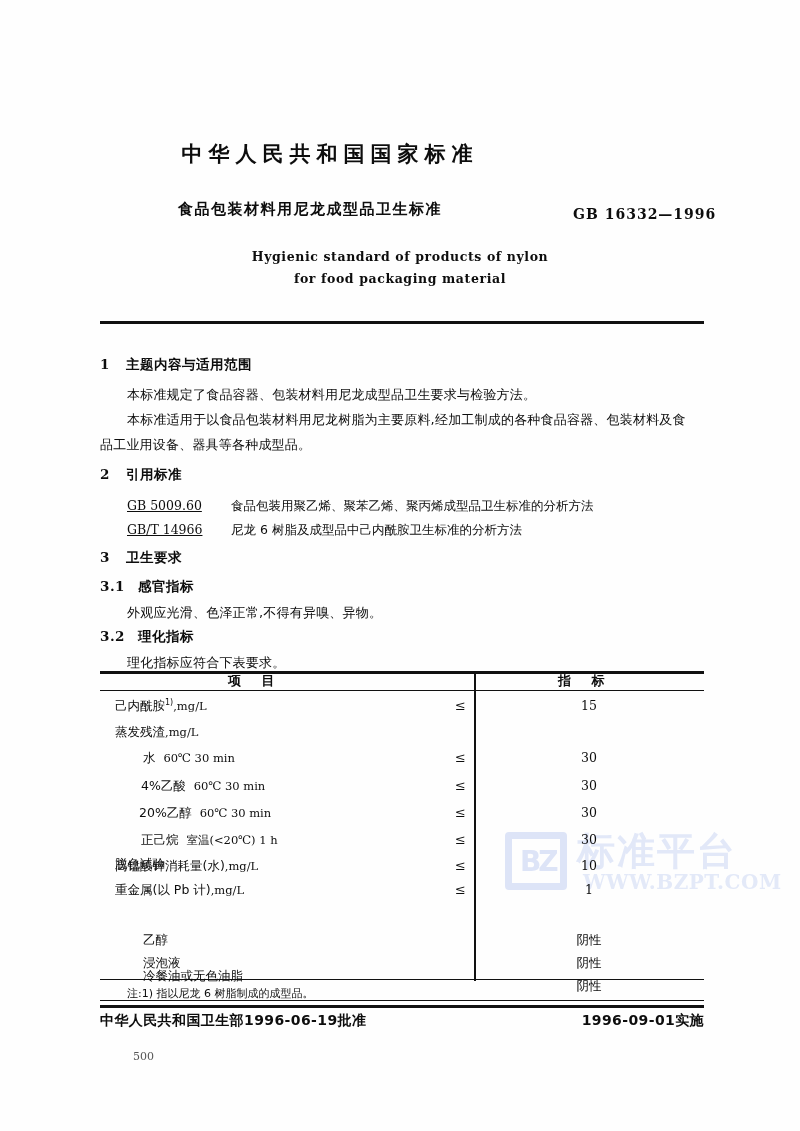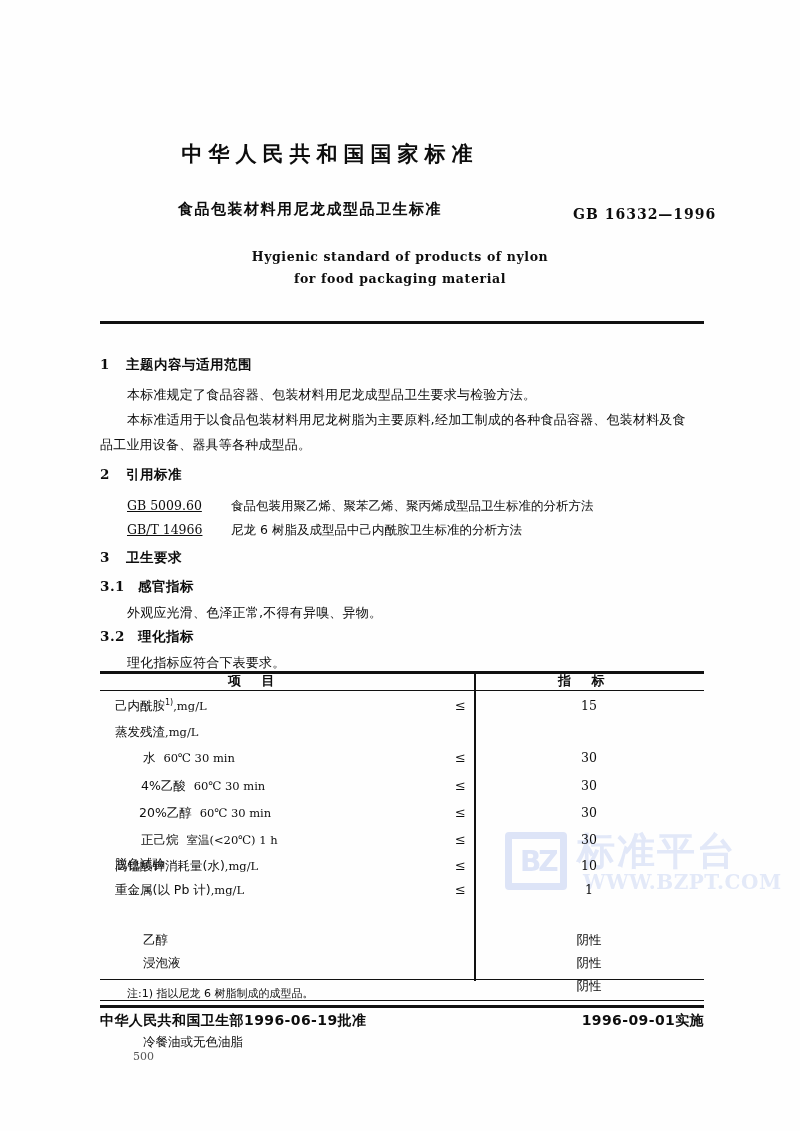--- a/index.html
+++ b/index.html
@@ -344,21 +344,21 @@
   <div class="row-val" style="top:882px;">1</div>
 
   <div class="row-item" style="top:856px; left:115px;"><span>脱色试验</span></div>
 
   <div class="row-item" style="top:932px; left:143px;"><span>乙醇</span></div>
   <div class="row-val cn" style="top:932px;">阴性</div>
 
   <div class="row-item" style="top:955px; left:143px;"><span>浸泡液</span></div>
   <div class="row-val cn" style="top:955px;">阴性</div>
 
-  <div class="row-item" style="top:1034px; left:143px;"><span>冷餐油或无色油脂</span></div>
+  <div class="row-item" style="top:968px; left:143px;"><span>冷餐油或无色油脂</span></div>
   <div class="row-val cn" style="top:978px;">阴性</div>
 
   <div class="tbl-note">注:1) 指以尼龙 6 树脂制成的成型品。</div>
 
   <div class="rule rule-foot"></div>
   <div class="foot-left">中华人民共和国卫生部1996-06-19批准</div>
   <div class="foot-right">1996-09-01实施</div>
   <div class="page-num">500</div>
 
 </div>

